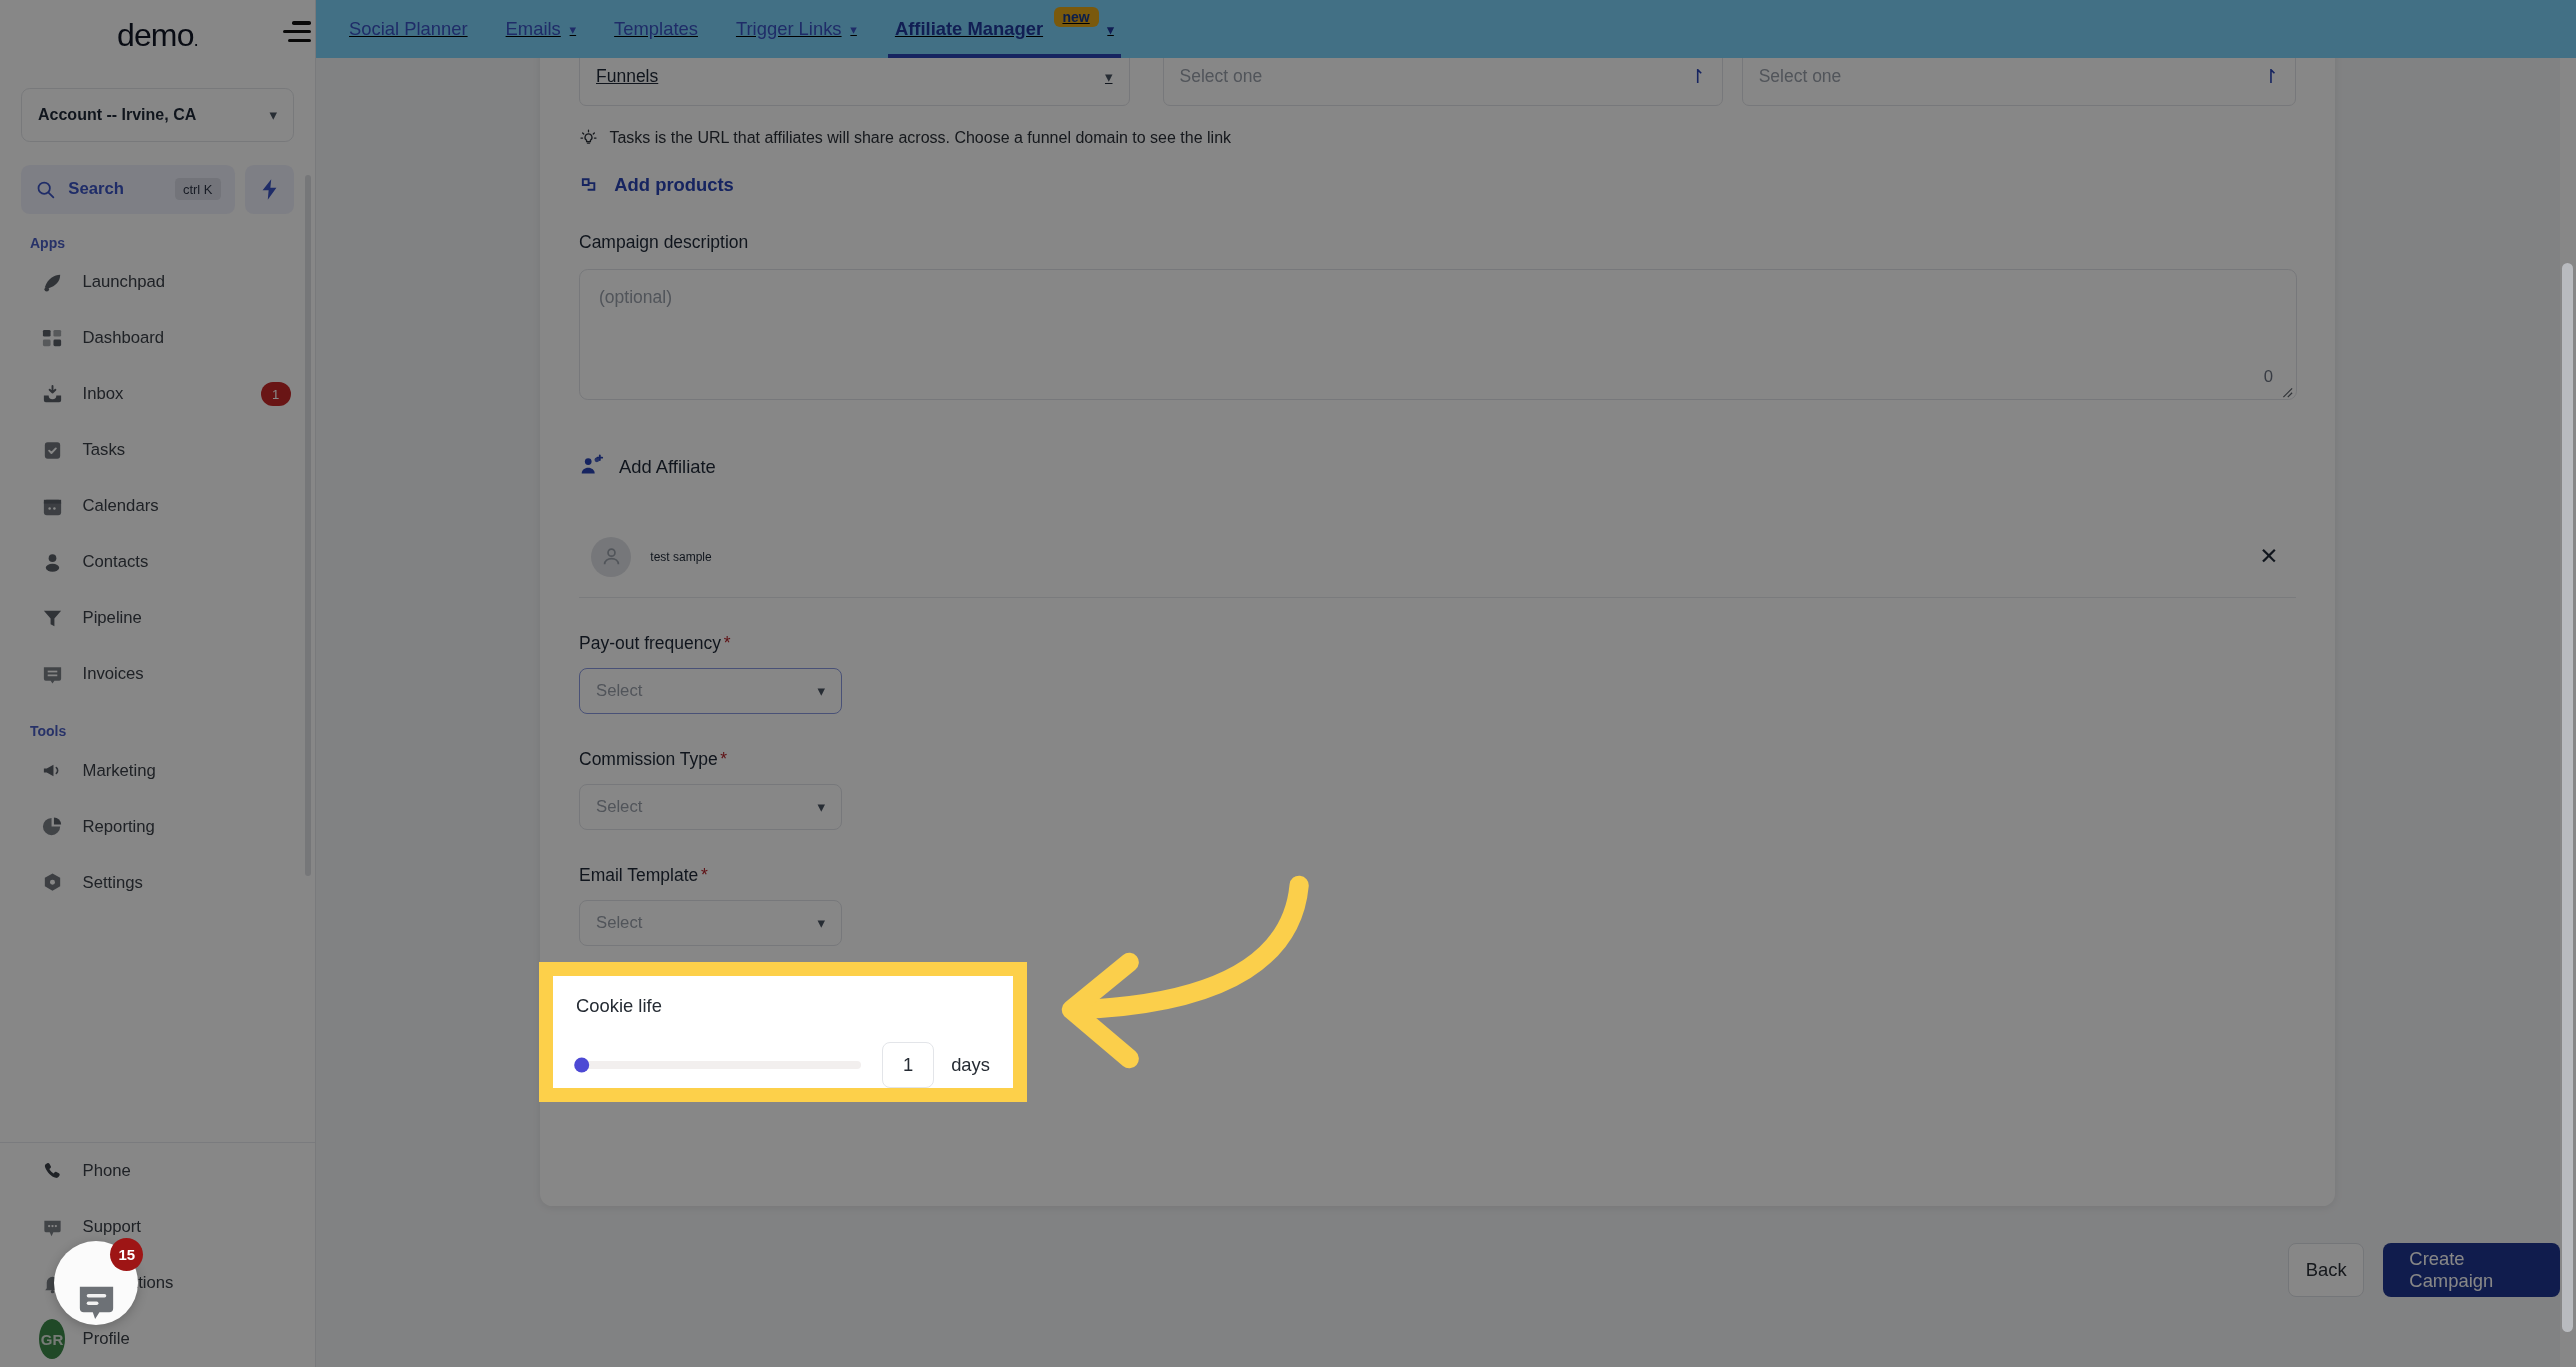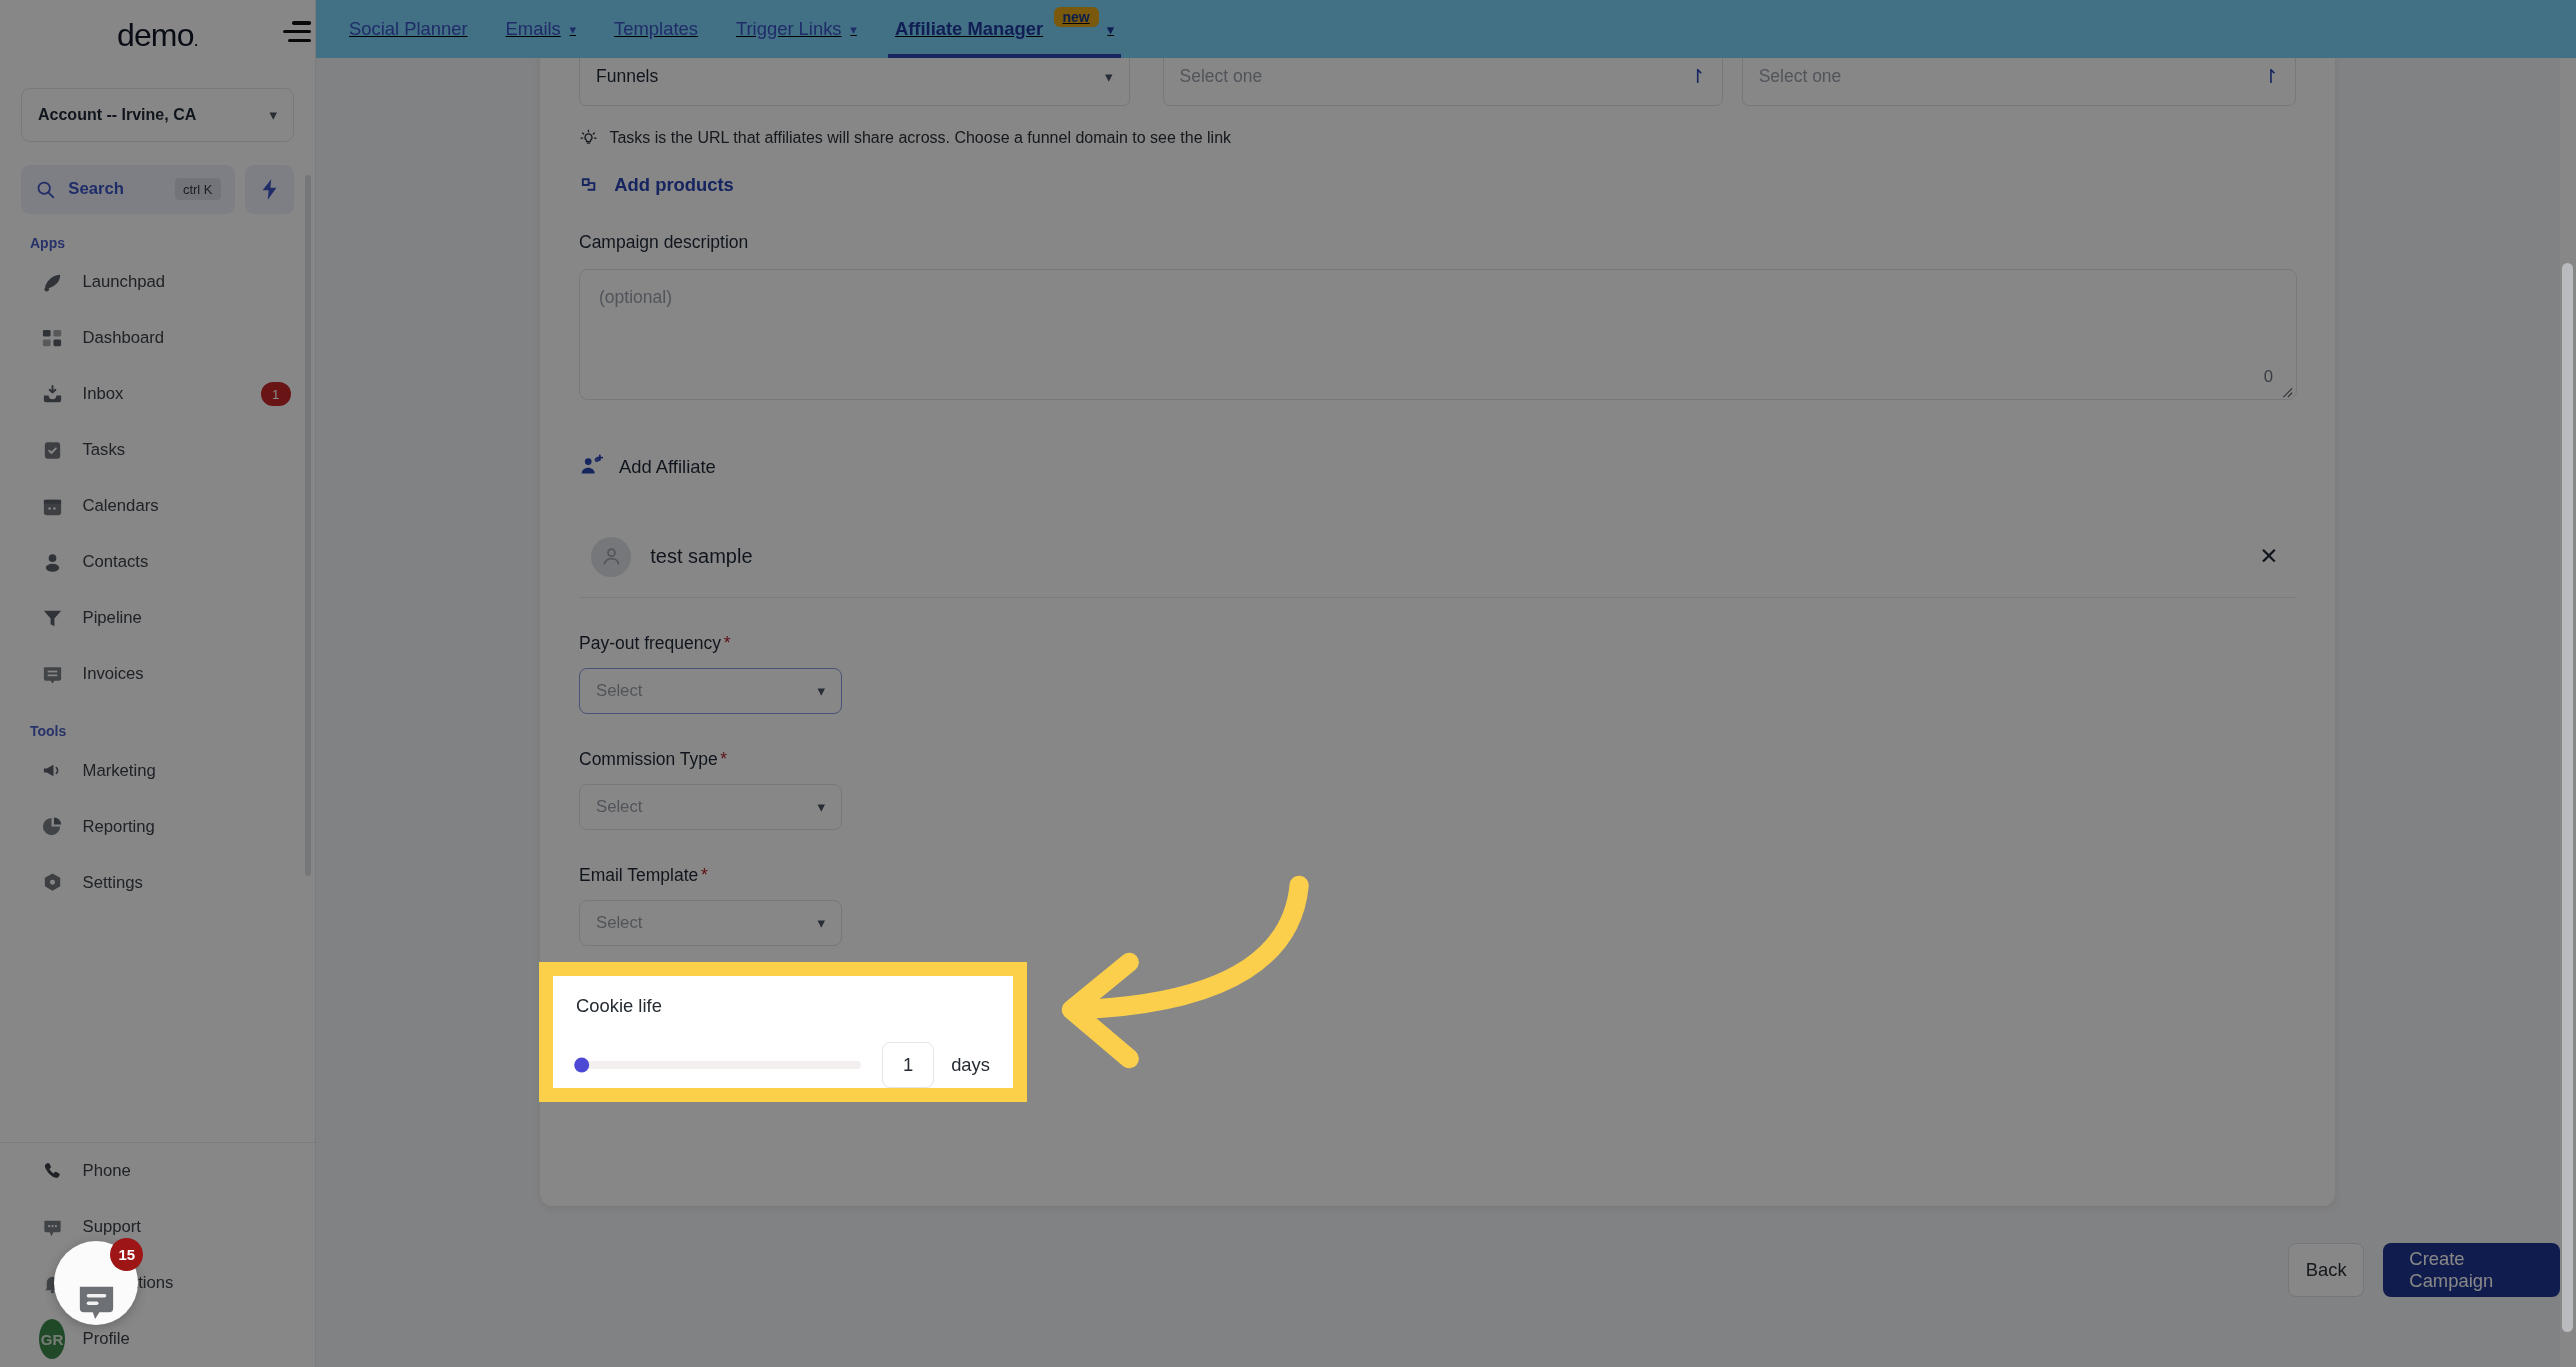--- a/index.html
+++ b/index.html
@@ -107,21 +107,21 @@
     background: #ffffff; border-radius: 12.3px; box-shadow: 0 1.8px 8.8px rgba(0,0,0,.08);
   }
   .card-inner { padding: 24.5px 39px; }
 
   .row-selects { display: flex; gap: 0; }
   .sel {
     height: 58px; border: 0.9px solid #e1e3e8; display: flex; align-items: center;
     padding: 0 16px; font-size: 17.5px; color: #1f2937; cursor: pointer;
   }
   .sel.ph { color: #9aa0ab; }
-  .sel1 { width: 570px; border-radius: 7px; }
+  .sel1 { width: 570px; border-radius: 7px; text-decoration: underline; }
   .sel2 { width: 580px; border-radius: 7px; margin-left: 33px; }
   .sel3 { width: 574px; border-radius: 7px; margin-left: 19px; }
   .sel .sp { flex: 1; }
   .spinner { color: #2a44b5; font-size: 19px; }
 
   .hint-row { display: flex; align-items: center; gap: 11.4px; margin-top: 23px; }
   .hint-text { font-size: 16px; color: #2b3038; }
 
   .link-row { display: flex; align-items: center; gap: 12.3px; margin-top: 26px; cursor: pointer; }
   .link-text { color: #2a44b5; font-size: 18.4px; font-weight: bold; }
@@ -141,21 +141,21 @@
   .affiliate-link .lbl { font-size: 18.4px; color: #1f2937; }
 
   .aff-row {
     margin-top: 37px; height: 81px; display: flex; align-items: center; gap: 19px;
     border-bottom: 0.9px solid #e6e8ec; padding-left: 12.3px;
   }
   .aff-avatar {
     width: 40px; height: 40px; border-radius: 50%; background: #dfe1e6;
     display: flex; align-items: center; justify-content: center; color: #9aa0ab;
   }
-  .aff-name { font-size: 20px; color: #1f2937; flex: 1; }
+  .aff-name { font-size: 12px; color: #1f2937; flex: 1; }
   .aff-close { font-size: 23px; color: #1f2937; margin-right: 17.5px; cursor: pointer; }
 
   .sm-sel {
     width: 263px; height: 46px; border: 0.9px solid #e1e3e8; border-radius: 8px;
     display: flex; align-items: center; padding: 0 16px; font-size: 16.7px; color: #9aa0ab;
     margin-top: 14px; cursor: pointer;
   }
   .sm-sel.focus { border-color: #8b9ae0; }
   .sm-sel .sp { flex: 1; }
 

